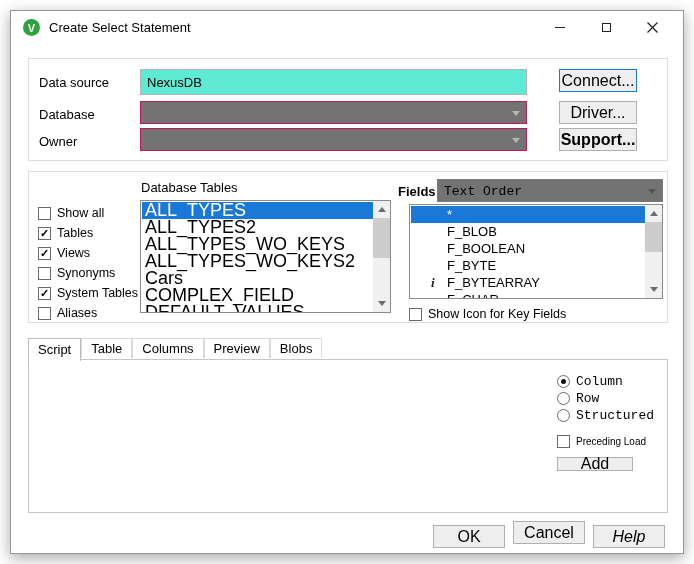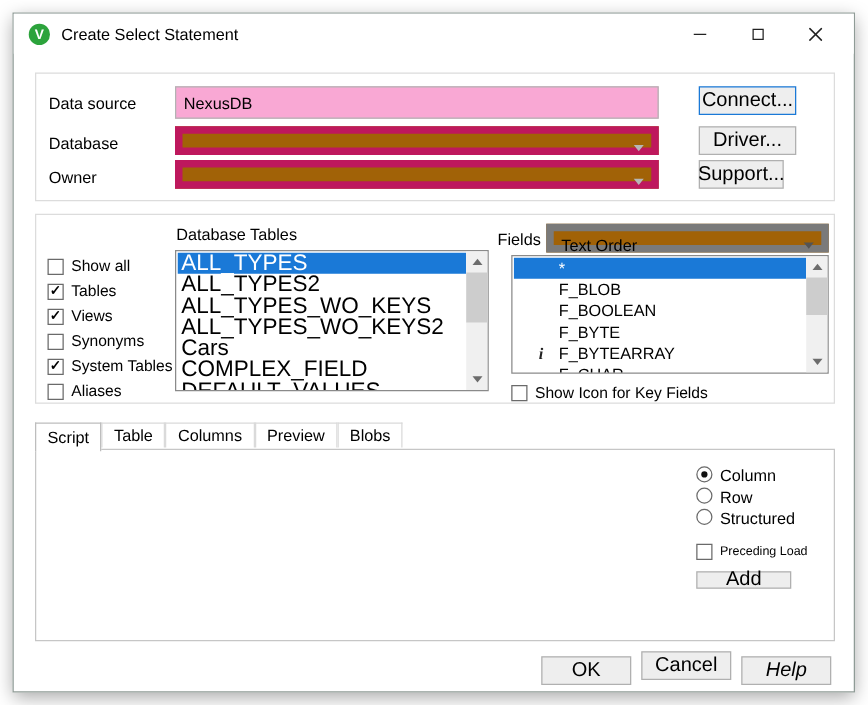--- a/index.html
+++ b/index.html
@@ -16,41 +16,41 @@
               background:#2ca33c; color:#fff; font-size:11px; font-weight:bold;
               display:flex; align-items:center; justify-content:center; }
   .win-title { position:absolute; left:38px; top:9px; font-size:13px; }
   .cap-group { position:absolute; right:8px; top:0; height:32px; display:flex; }
   .cap-btn { width:46px; height:32px; display:flex; align-items:center; justify-content:center; }
   .glyph-min { width:10px; height:0; border-top:1px solid #222; display:block; }
   .glyph-max { width:9px; height:9px; border:1px solid #222; display:block; }
   
   .lbl { position:absolute; font-size:13px; white-space:nowrap; }
   .groupbox { position:absolute; border:1px solid #dcdcdc; background:transparent; }
-  .textbox { position:absolute; height:23px; background:#f9a8d4; border:1px solid #b3b3b3;
+  .textbox { position:absolute; height:23px; background:#5eead4; border:1px solid #b3b3b3;
              font-family:"Liberation Sans",sans-serif; font-size:13px; padding:12px 6px; color:#000; }
   .btn { position:absolute; height:23px; background:#eeeeee; border:1px solid #b0b0b0;
          font-size:16px; display:flex; align-items:center; justify-content:center; }
   .btn.default { border-color:var(--sel); }
-  .combo { position:absolute; height:23px; background:#a16207; border:6px solid #be185d; }
+  .combo { position:absolute; height:23px; background:#737373; border:1px solid #be185d;font-family:Liberation Mono, monospace; }
   .combo.strong { border-color:#7a7a7a; }
   .combo-val { position:absolute; left:6px; top:4px; font-size:13px; white-space:nowrap; }
   .combo-btn { position:absolute; right:6px; top:9px; }
   .tri-down { display:block; width:0; height:0; border-left:4px solid transparent; border-right:4px solid transparent; border-top:5px solid #545454; }
   .tri-down.light { border-top-color:#b7b7b7; }
   .tri-up-s { display:block; width:0; height:0; border-left:4px solid transparent; border-right:4px solid transparent; border-bottom:5px solid #6c6c6c; }
   .tri-down-s { display:block; width:0; height:0; border-left:4px solid transparent; border-right:4px solid transparent; border-top:5px solid #6c6c6c; }
   .tri-left-s { display:block; width:0; height:0; border-top:4px solid transparent; border-bottom:4px solid transparent; border-right:5px solid #6c6c6c; }
   .tri-right-s { display:block; width:0; height:0; border-top:4px solid transparent; border-bottom:4px solid transparent; border-left:5px solid #6c6c6c; }
   
   .check-row { display:flex; align-items:center; height:20px; }
   .cb { width:13px; height:13px; border:1px solid #6a6a6a; background:#fff; margin-right:6px;
         font-size:11px; line-height:11px; font-weight:bold; text-align:center; color:#000; flex:0 0 13px; }
   .cb-lab { font-size:12.5px; white-space:nowrap; }
-  .radio-row { display:flex; height:17px; }
+  .radio-row { display:flex; align-items:center; height:17px;font-family:Liberation Mono, monospace; }
   .radio { width:13px; height:13px; border:1px solid #6a6a6a; border-radius:50%; background:#fff;
            margin-right:6px; position:relative; flex:0 0 13px; }
   .radio.on::after { content:""; position:absolute; left:3px; top:3px; width:5px; height:5px; border-radius:50%; background:#111; }
   .radio-lab { font-size:13px; white-space:nowrap; }
   
   .listbox { position:absolute; background:#fff; border:1px solid #8a8a8a; overflow:hidden; }
   .list-inner { position:absolute; left:1px; top:1px; right:17px; bottom:0; overflow:hidden; }
   .list-item { height:17px; line-height:17px; font-size:18px; padding-left:3px; white-space:nowrap; }
   .list-item.sel { background:var(--sel); color:#fff; }
   .field-item { height:17px; line-height:17px; font-size:13px; position:relative; padding-left:36px; white-space:nowrap; }
@@ -116,21 +116,21 @@
   </div>
   <div class="btn" style="left:548px;top:90px;width:78px;">Driver...</div>
 
   <div class="lbl" style="left:28px;top:123px;">Owner</div>
   <div class="combo" style="left:129px;top:117px;width:387px;">
     <span class="combo-val"></span>
     <span class="combo-btn">
         <i class="tri-down light"></i>
       </span>
   </div>
-  <div class="btn" style="left:548px;top:117px;width:68px;">Support...</div>
+  <div class="btn" style="left:548px;top:117px;width:78px;font-weight:bold;">Support...</div>
 
   <div class="groupbox" style="left:17px;top:160px;width:640px;height:152px;"></div>
   <div class="lbl" style="left:130px;top:169px;">Database Tables</div>
 
   <div style="position:absolute;left:27px;top:192px;">
       <div class="check-row">
         <span class="cb"></span>
         <span class="cb-lab">Show all</span>
       </div>
       <div class="check-row">
@@ -169,21 +169,21 @@
       <div class="sb-btn sb-up">
           <i class="tri-up-s"></i>
         </div>
       <div class="sb-thumb" style="top:17px;height:40px;"></div>
       <div class="sb-btn sb-down">
           <i class="tri-down-s"></i>
         </div>
     </div>
   </div>
 
-  <div class="lbl" style="left:387px;top:173px;">Fields</div>
+  <div class="lbl" style="left:387px;top:173px;font-weight:bold;">Fields</div>
   <div class="combo strong" style="left:426px;top:168px;width:226px;">
     <span class="combo-val">Text Order</span>
     <span class="combo-btn">
         <i class="tri-down"></i>
       </span>
   </div>
 
   <div class="listbox" style="left:398px;top:193px;width:254px;height:95px;">
     <div class="list-inner">
         <div class="field-item sel"><span class="fname">*</span></div>

